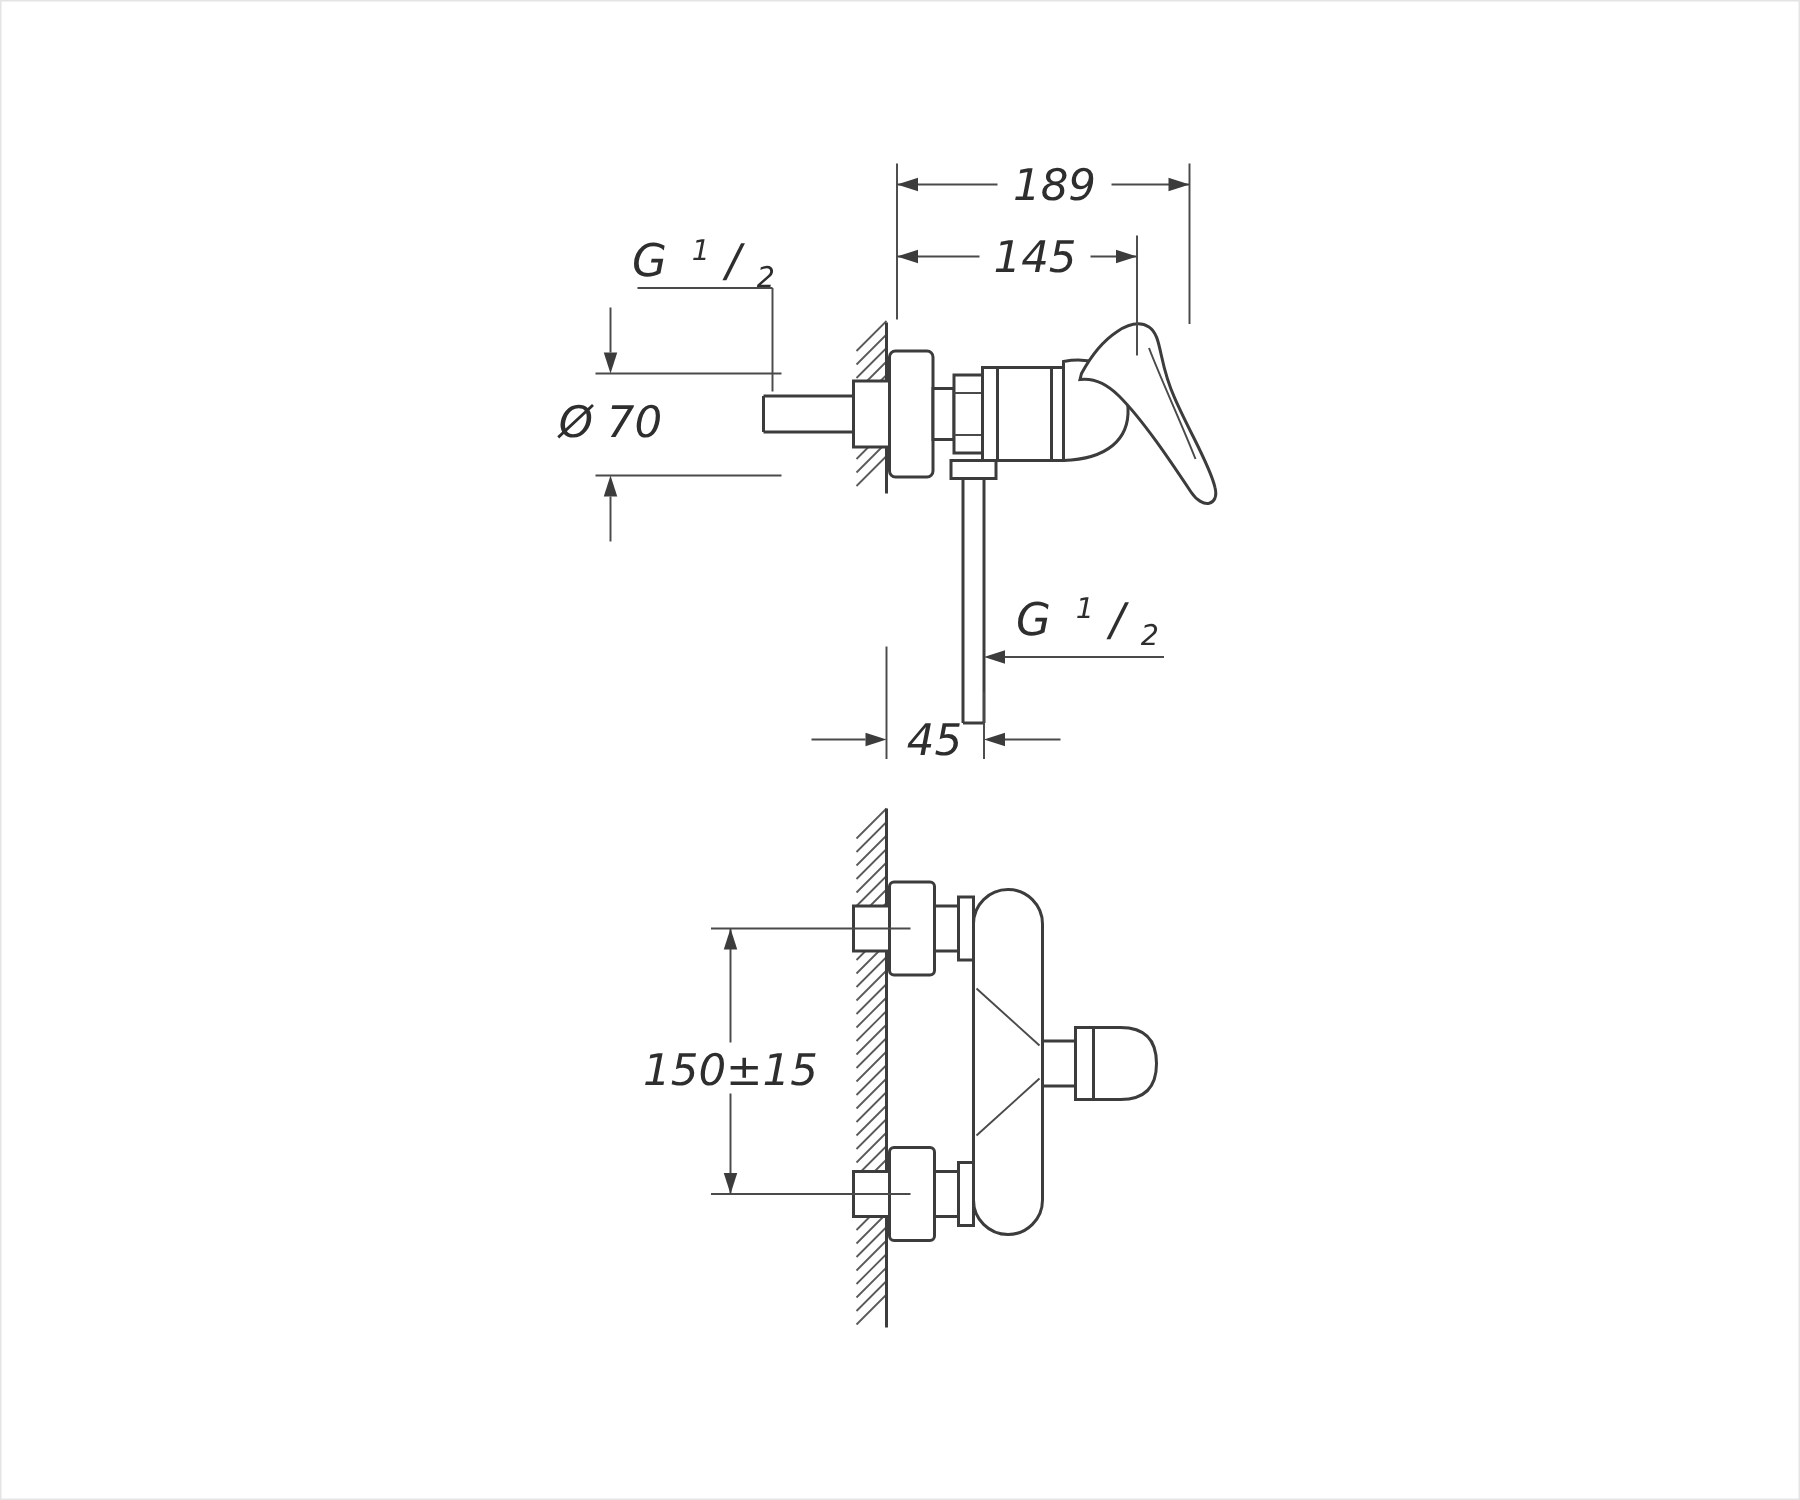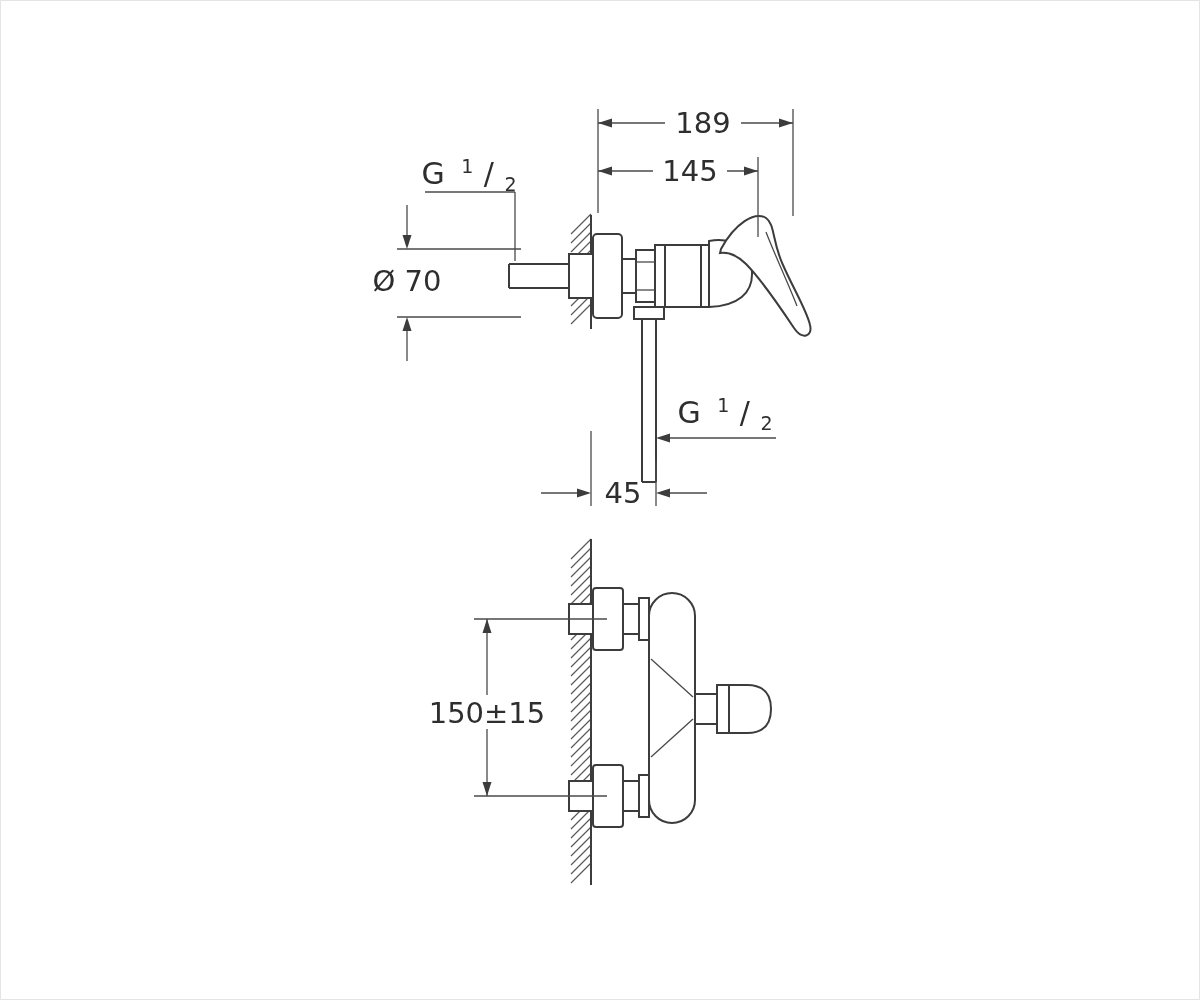--- a/index.html
+++ b/index.html
@@ -9,20 +9,21 @@
     font-family: "DejaVu Sans", "Liberation Sans", sans-serif;
   }
   #page {
     position: relative;
     width: 1200px;
     height: 1000px;
     background: #ffffff;
     box-sizing: border-box;
     border: 1px solid #e4e4e4;
     overflow: hidden;
+    font-style: italic;
   }
   svg text {
     fill: #2e2e2e;
     font-family: "DejaVu Sans", "Liberation Sans", sans-serif;
   }
   .outline { fill: #ffffff; stroke: #3c3c3c; stroke-width: 2; }
   .thick   { stroke: #3c3c3c; stroke-width: 2; fill: none; }
   .thin    { stroke: #4a4a4a; stroke-width: 1.3; fill: none; }
   .hatch   { stroke: #5a5a5a; stroke-width: 1.2; fill: none; }
   .arrow   { fill: #3c3c3c; stroke: none; }

